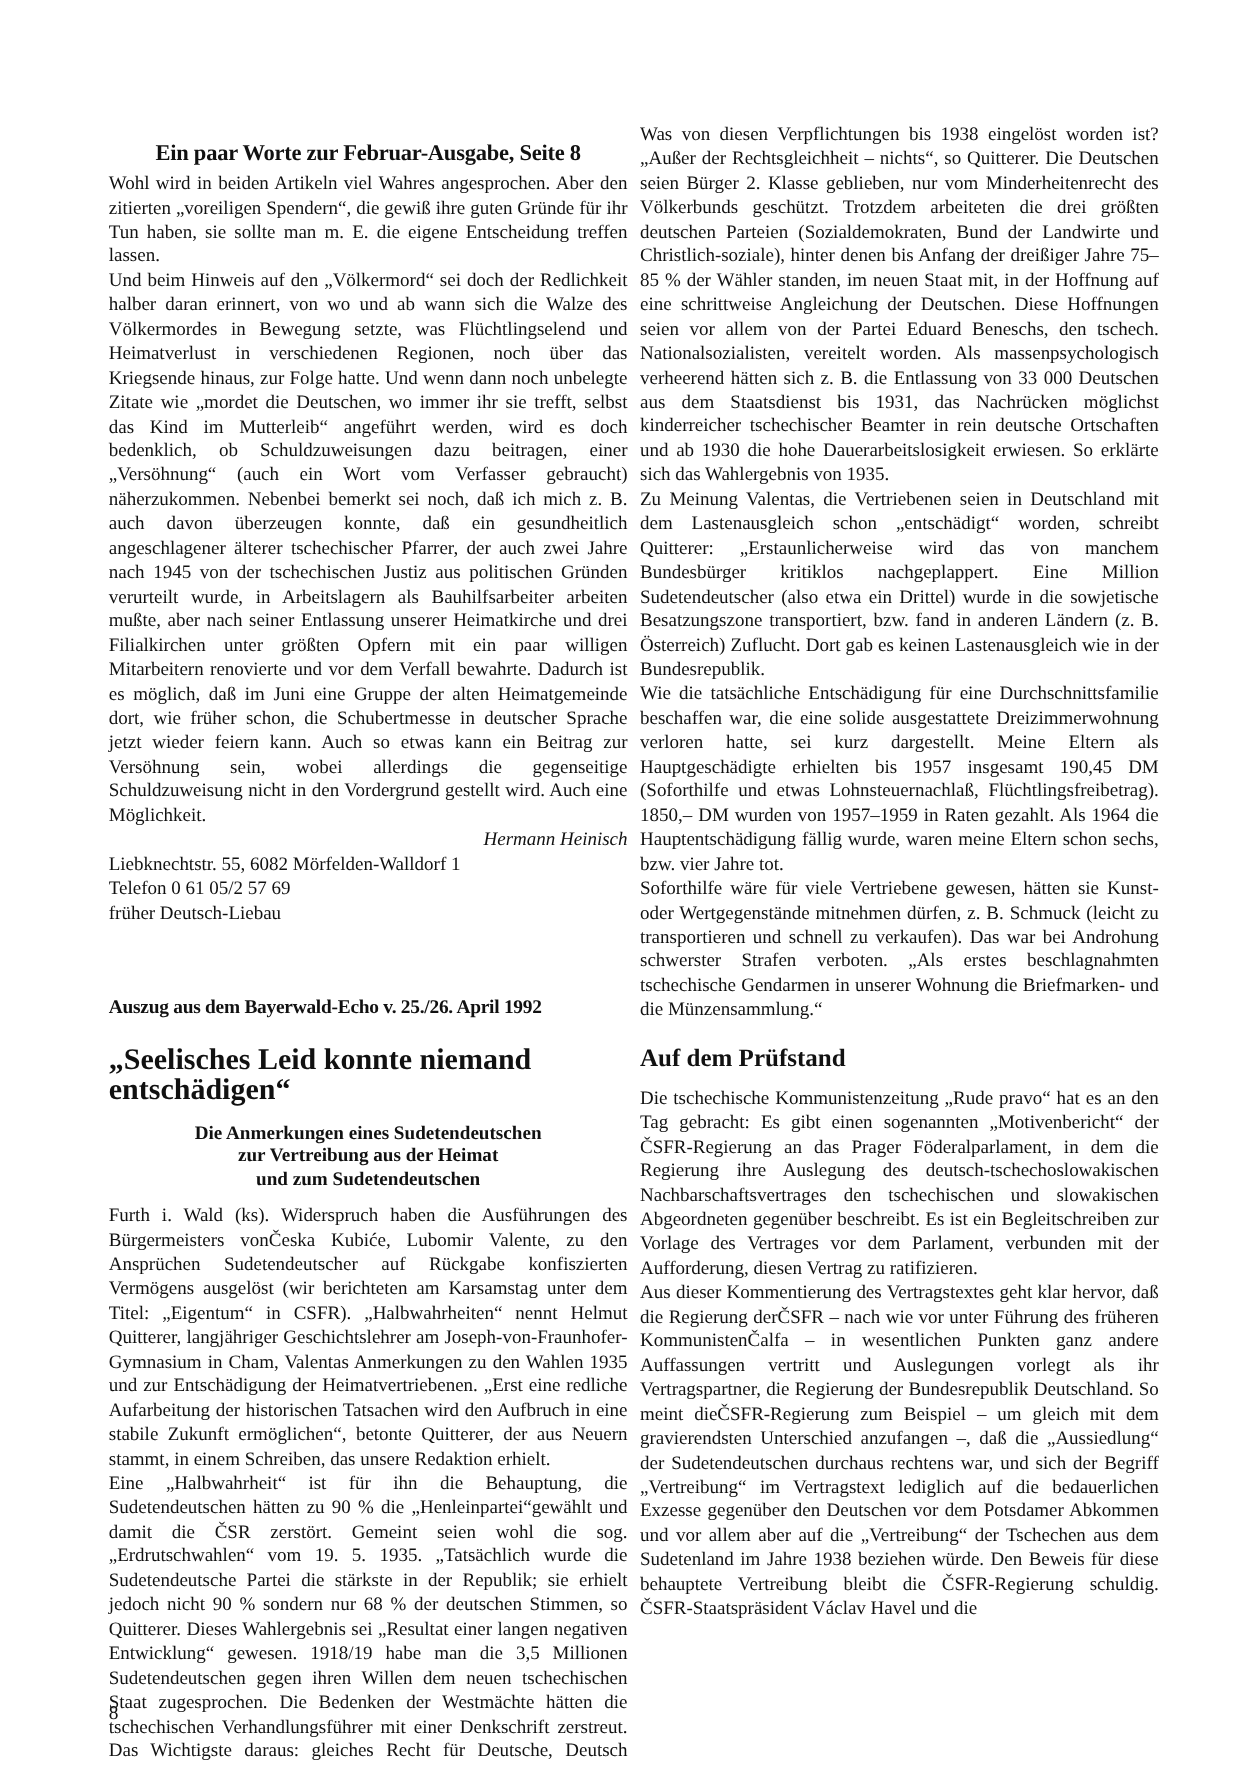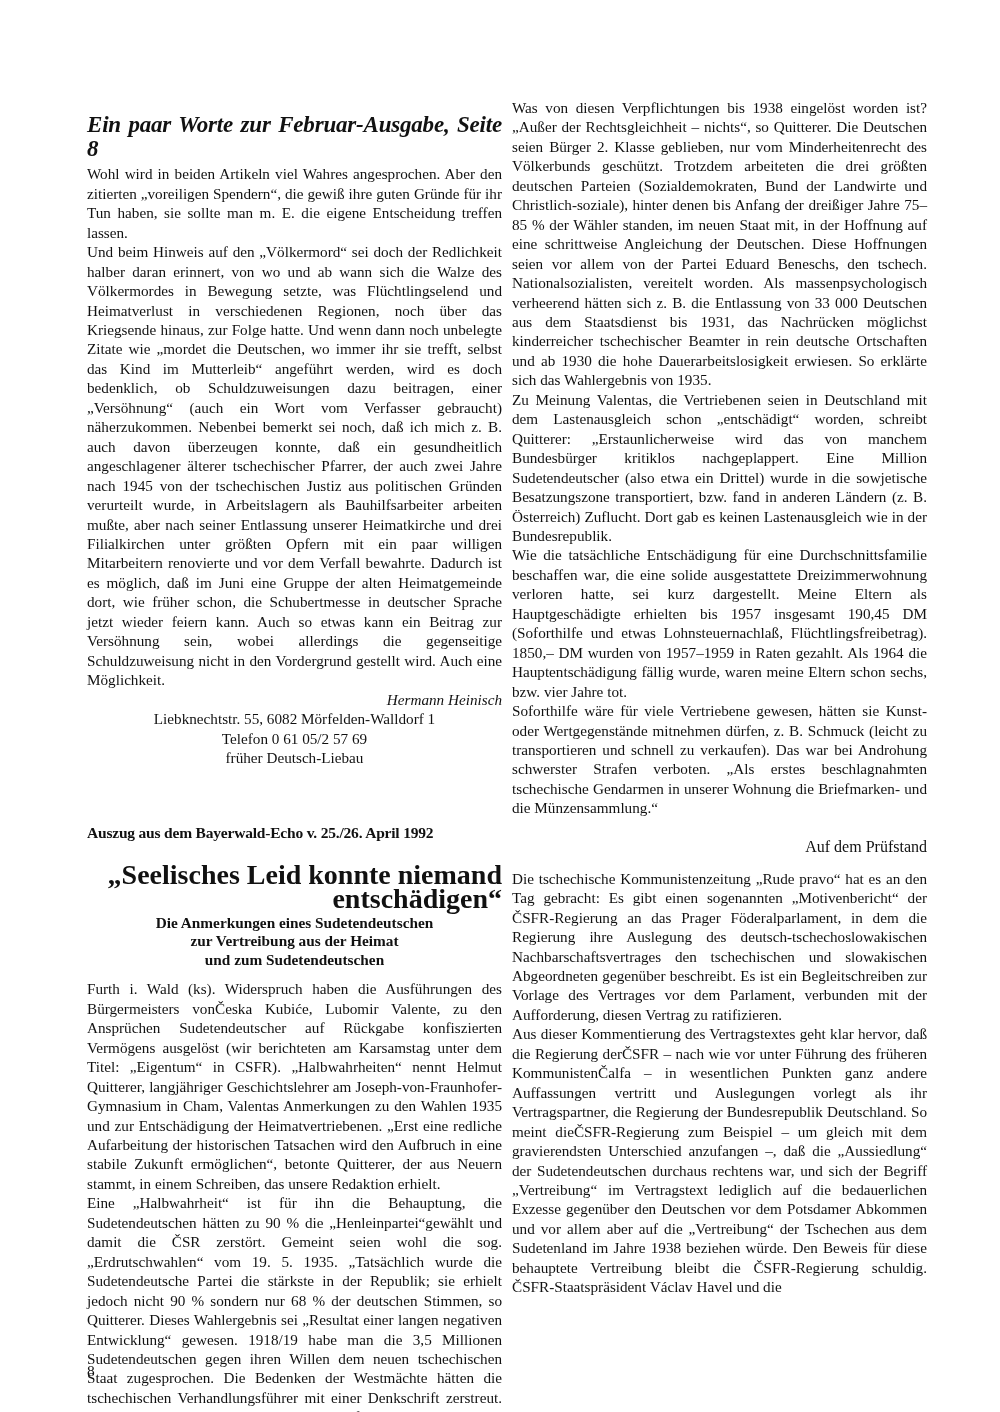--- a/index.html
+++ b/index.html
@@ -3,29 +3,29 @@
 <meta charset="utf-8">
 <style>
   html, body { margin: 0; padding: 0; background: #ffffff; }
   body { width: 1000px; height: 1412px; position: relative; overflow: hidden;
          font-family: "Liberation Serif", serif; color: #111; }
   .col { position: absolute; top: 98px; width: 415px; font-size: 15.2px; line-height: 19.45px;
          text-align: justify; }
   .col-left { left: 87px; }
   .col-right { left: 512px; }
   p { margin: 0; }
-  .h1 { font-weight: bold; font-size: 23px; line-height: 24px; margin-bottom: 3px; letter-spacing: -0.2px; font-style: italic; }
+  .h1 { font-weight: bold; font-size: 18px; text-align: center; line-height: 24px; margin-bottom: 3px; letter-spacing: -0.2px; }
   .author { font-style: italic; text-align: right; }
-  .addr { text-align: center; }
+  .addr { text-align: left; }
   .kicker { font-weight: bold; font-size: 15.5px; text-align: left; margin-top: 56px; letter-spacing: -0.2px; }
-  .headline { font-weight: bold; font-size: 28px; line-height: 24px; text-align: right; margin-top: 20px; }
-  .subhead { font-weight: bold; font-size: 15.3px; line-height: 18.5px; text-align: center; margin-top: 3px; margin-bottom: 10px; }
+  .headline { font-weight: bold; font-size: 24px; line-height: 24px; text-align: left; margin-top: 20px; }
+  .subhead { font-weight: bold; font-size: 15.3px; line-height: 18.5px; text-align: center; margin-top: 14px; margin-bottom: 10px; }
   .boxtitle { margin-top: 57px; border: 2px solid #222; background: repeating-linear-gradient(45deg, #e2e2e2 0 1px, #f4f4f4 1px 3px);
               font-weight: bold; font-size: 20.5px; text-align: center; padding: 6px 0 8px; box-shadow: 2px 2px 0 #555; letter-spacing: -0.2px; }
-  .h2 { font-weight: normal; font-size: 16px; text-align: right; margin-top: 17px; margin-bottom: 10px; line-height: 24px; }
+  .h2 { font-weight: bold; font-size: 20px; text-align: left; margin-top: 17px; margin-bottom: 10px; line-height: 24px; }
   .pagenum { position: absolute; left: 87px; top: 1362px; font-size: 15.5px; }
 </style>
 </head>
 <body>
 
 <div class="col col-left">
   <h1 class="h1">Ein paar Worte zur Februar-Ausgabe, Seite 8</h1>
   <p>Wohl wird in beiden Artikeln viel Wahres angesprochen. Aber den zitierten „voreiligen Spendern“, die gewiß ihre guten Gründe für ihr Tun haben, sie sollte man m. E. die eigene Entscheidung treffen lassen.</p>
   <p>Und beim Hinweis auf den „Völkermord“ sei doch der Redlichkeit halber daran erinnert, von wo und ab wann sich die Walze des Völkermordes in Bewegung setzte, was Flüchtlingselend und Heimatverlust in verschiedenen Regionen, noch über das Kriegsende hinaus, zur Folge hatte. Und wenn dann noch unbelegte Zitate wie „mordet die Deutschen, wo immer ihr sie trefft, selbst das Kind im Mutterleib“ angeführt werden, wird es doch bedenklich, ob Schuldzuweisungen dazu beitragen, einer „Versöhnung“ (auch ein Wort vom Verfasser gebraucht) näherzukommen. Nebenbei bemerkt sei noch, daß ich mich z. B. auch davon überzeugen konnte, daß ein gesundheitlich angeschlagener älterer tschechischer Pfarrer, der auch zwei Jahre nach 1945 von der tschechischen Justiz aus politischen Gründen verurteilt wurde, in Arbeitslagern als Bauhilfsarbeiter arbeiten mußte, aber nach seiner Entlassung unserer Heimatkirche und drei Filialkirchen unter größten Opfern mit ein paar willigen Mitarbeitern renovierte und vor dem Verfall bewahrte. Dadurch ist es möglich, daß im Juni eine Gruppe der alten Heimatgemeinde dort, wie früher schon, die Schubertmesse in deutscher Sprache jetzt wieder feiern kann. Auch so etwas kann ein Beitrag zur Versöhnung sein, wobei allerdings die gegenseitige Schuldzuweisung nicht in den Vordergrund gestellt wird. Auch eine Möglichkeit.</p>
   <p class="author">Hermann Heinisch</p>

